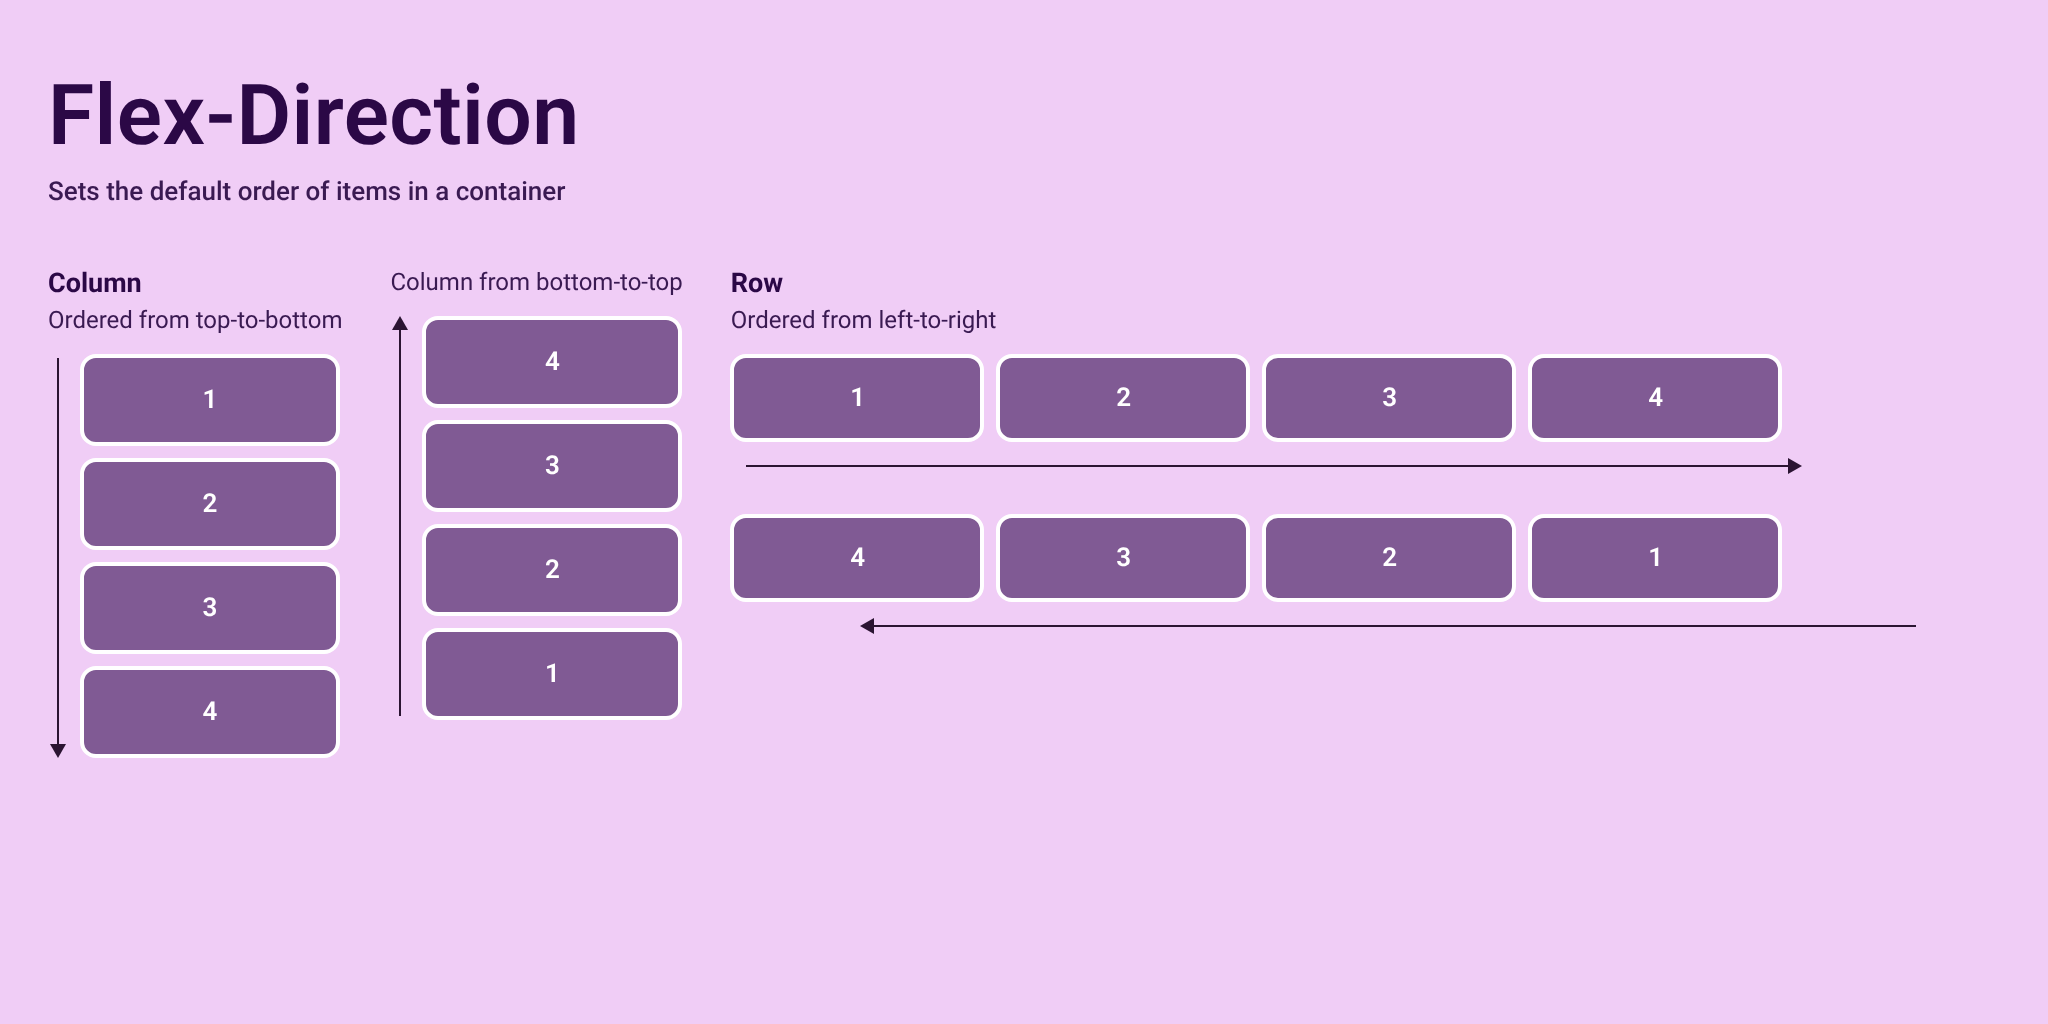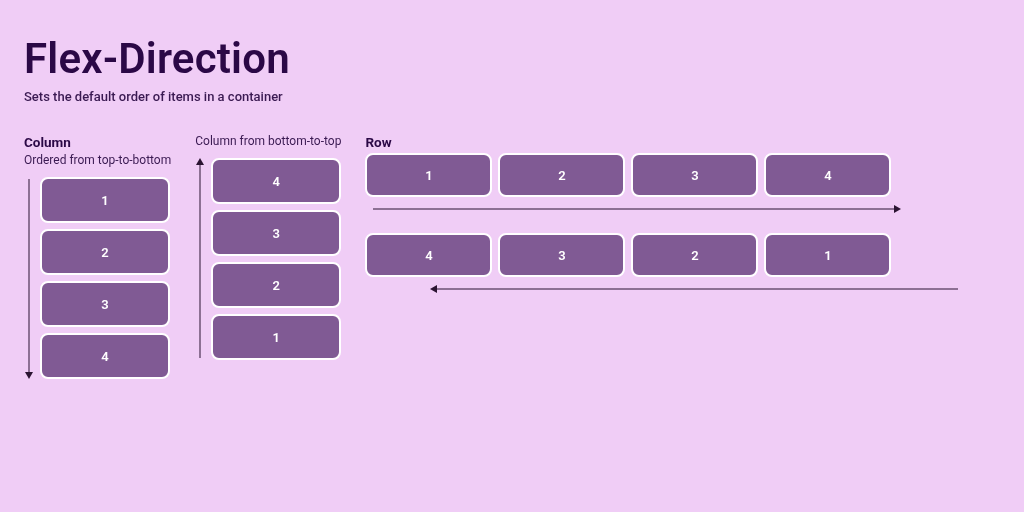--- a/index.html
+++ b/index.html
@@ -176,20 +176,21 @@
           <div class="box v">2</div>
           <div class="box v">1</div>
         </div>
       </div>
     </div>
 
     <div class="rows">
 
       <div class="section">
         <p class="sec-title">Row</p>
+        <p class="sec-desc">Ordered from left-to-right</p>
         <div class="hboxes">
           <div class="box h">1</div>
           <div class="box h">2</div>
           <div class="box h">3</div>
           <div class="box h">4</div>
         </div>
         <div class="harrow right">
           <div class="shaft"></div>
             <div class="head"></div>
         </div>

